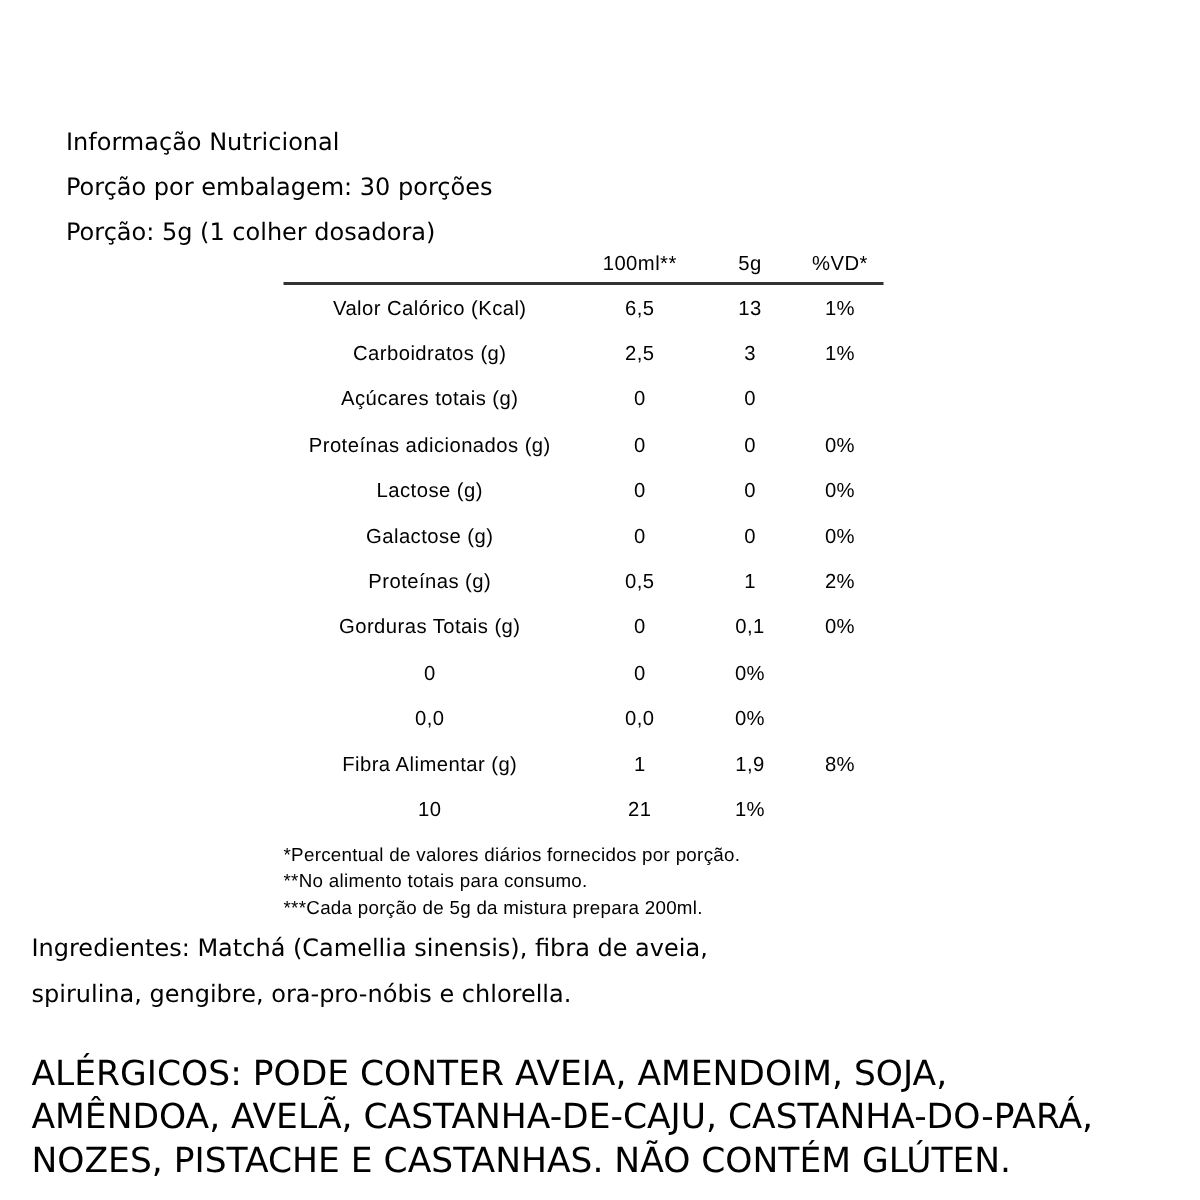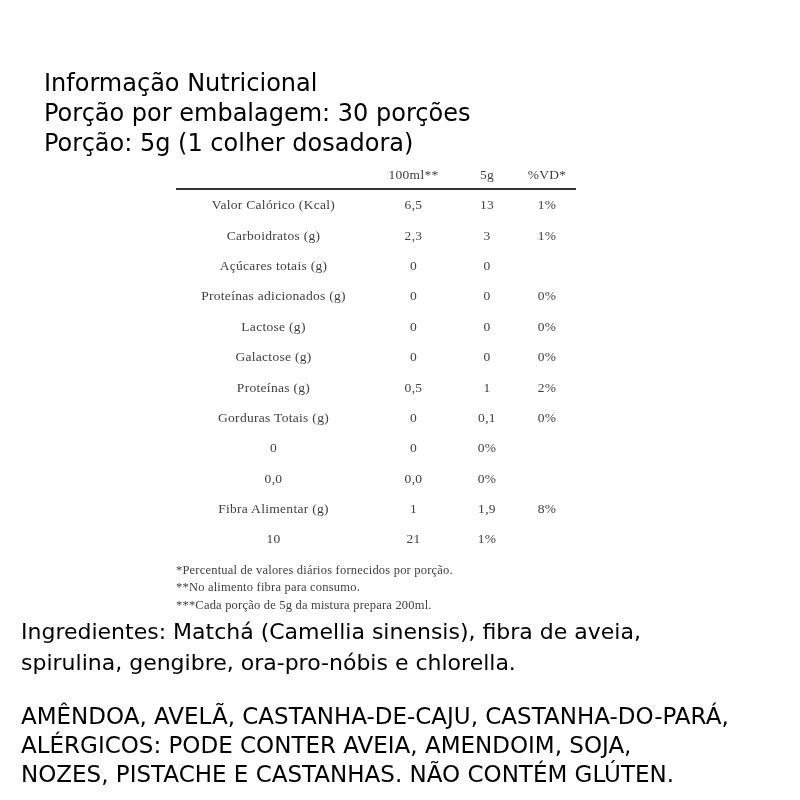--- a/index.html
+++ b/index.html
@@ -13,36 +13,36 @@
     position: relative;
     overflow: hidden;
     font-family: "DejaVu Sans", sans-serif;
     color: #000000;
   }
 
   
   .header-block {
     position: absolute;
     left: 44px;
-    top: 68px;
-    font-size: 24px;
+    top: 80px;
+    font-size: 16px;
     line-height: 30px;
     color: #000000;
     white-space: nowrap;
   }
 
   
   .nutrition-table {
     position: absolute;
-    left: 176px;
+    left: 189px;
     top: 162px;
     width: 400px;
-    font-family: Liberation Serif, serif;
+    font-family: Liberation Sans, sans-serif;
     font-size: 13.5px;
-    color: #404040;
+    color: #000000;
     letter-spacing: 0.3px;
   }
   .thead, .trow {
     display: grid;
     grid-template-columns: 1fr 85px 62px 58px;
     align-items: center;
   }
   .thead {
     height: 26px;
     border-bottom: 2px solid #333333;
@@ -64,21 +64,21 @@
     line-height: 17.5px;
     letter-spacing: 0.2px;
     white-space: nowrap;
   }
 
   
   .ingredients-block {
     position: absolute;
     left: 21px;
     top: 616px;
-    font-size: 22px;
+    font-size: 16px;
     line-height: 31px;
     color: #000000;
     white-space: nowrap;
   }
 
   
   .allergens-block {
     position: absolute;
     left: 21px;
     top: 702px;
@@ -106,21 +106,21 @@
   </div>
 
   <div class="trow">
     <div class="tcell-label">Valor Calórico (Kcal)</div>
     <div class="tcell-val">6,5</div>
     <div class="tcell-val">13</div>
     <div class="tcell-val">1%</div>
   </div>
   <div class="trow">
     <div class="tcell-label">Carboidratos (g)</div>
-    <div class="tcell-val">2,3</div>
+    <div class="tcell-val">2,5</div>
     <div class="tcell-val">3</div>
     <div class="tcell-val">1%</div>
   </div>
   <div class="trow">
     <div class="tcell-label">Açúcares totais (g)</div>
     <div class="tcell-val">0</div>
     <div class="tcell-val">0</div>
     <div class="tcell-val"></div>
   </div>
   <div class="trow">
@@ -170,27 +170,27 @@
     <div class="tcell-val">8%</div>
   </div>
   <div class="trow">
     <div class="tcell-val">10</div>
     <div class="tcell-val">21</div>
     <div class="tcell-val">1%</div>
   </div>
 
   <div class="tfootnotes">
     <div>*Percentual de valores diários fornecidos por porção.</div>
-    <div>**No alimento fibra para consumo.</div>
+    <div>**No alimento totais para consumo.</div>
     <div>***Cada porção de 5g da mistura prepara 200ml.</div>
   </div>
 </div>
 
 <div class="ingredients-block">
   <div>Ingredientes: Matchá (Camellia sinensis), fibra de aveia,</div>
   <div>spirulina, gengibre, ora-pro-nóbis e chlorella.</div>
 </div>
 
 <div class="allergens-block">
+  <div>ALÉRGICOS: PODE CONTER AVEIA, AMENDOIM, SOJA,</div>
   <div>AMÊNDOA, AVELÃ, CASTANHA-DE-CAJU, CASTANHA-DO-PARÁ,</div>
-  <div>ALÉRGICOS: PODE CONTER AVEIA, AMENDOIM, SOJA,</div>
   <div>NOZES, PISTACHE E CASTANHAS. NÃO CONTÉM GLÚTEN.</div>
 </div>
 
 </body></html>

